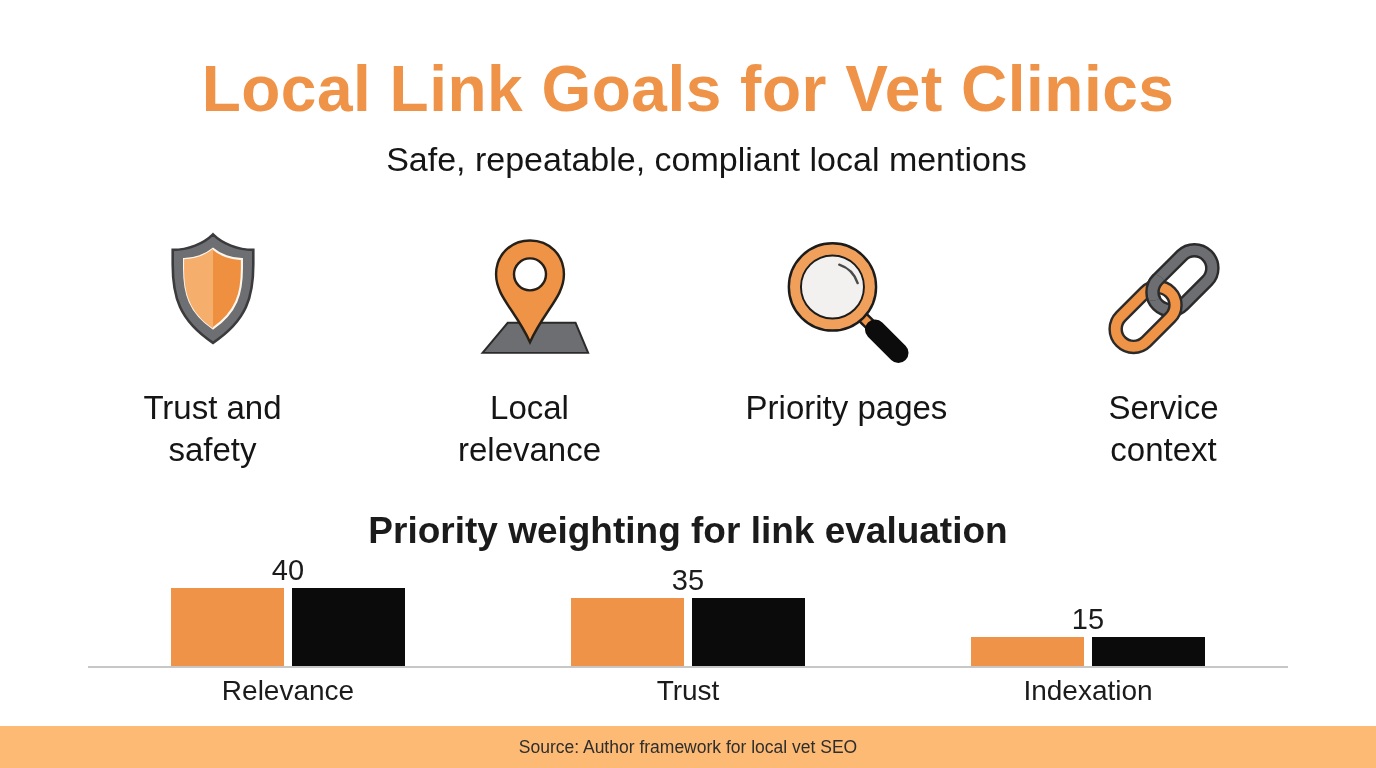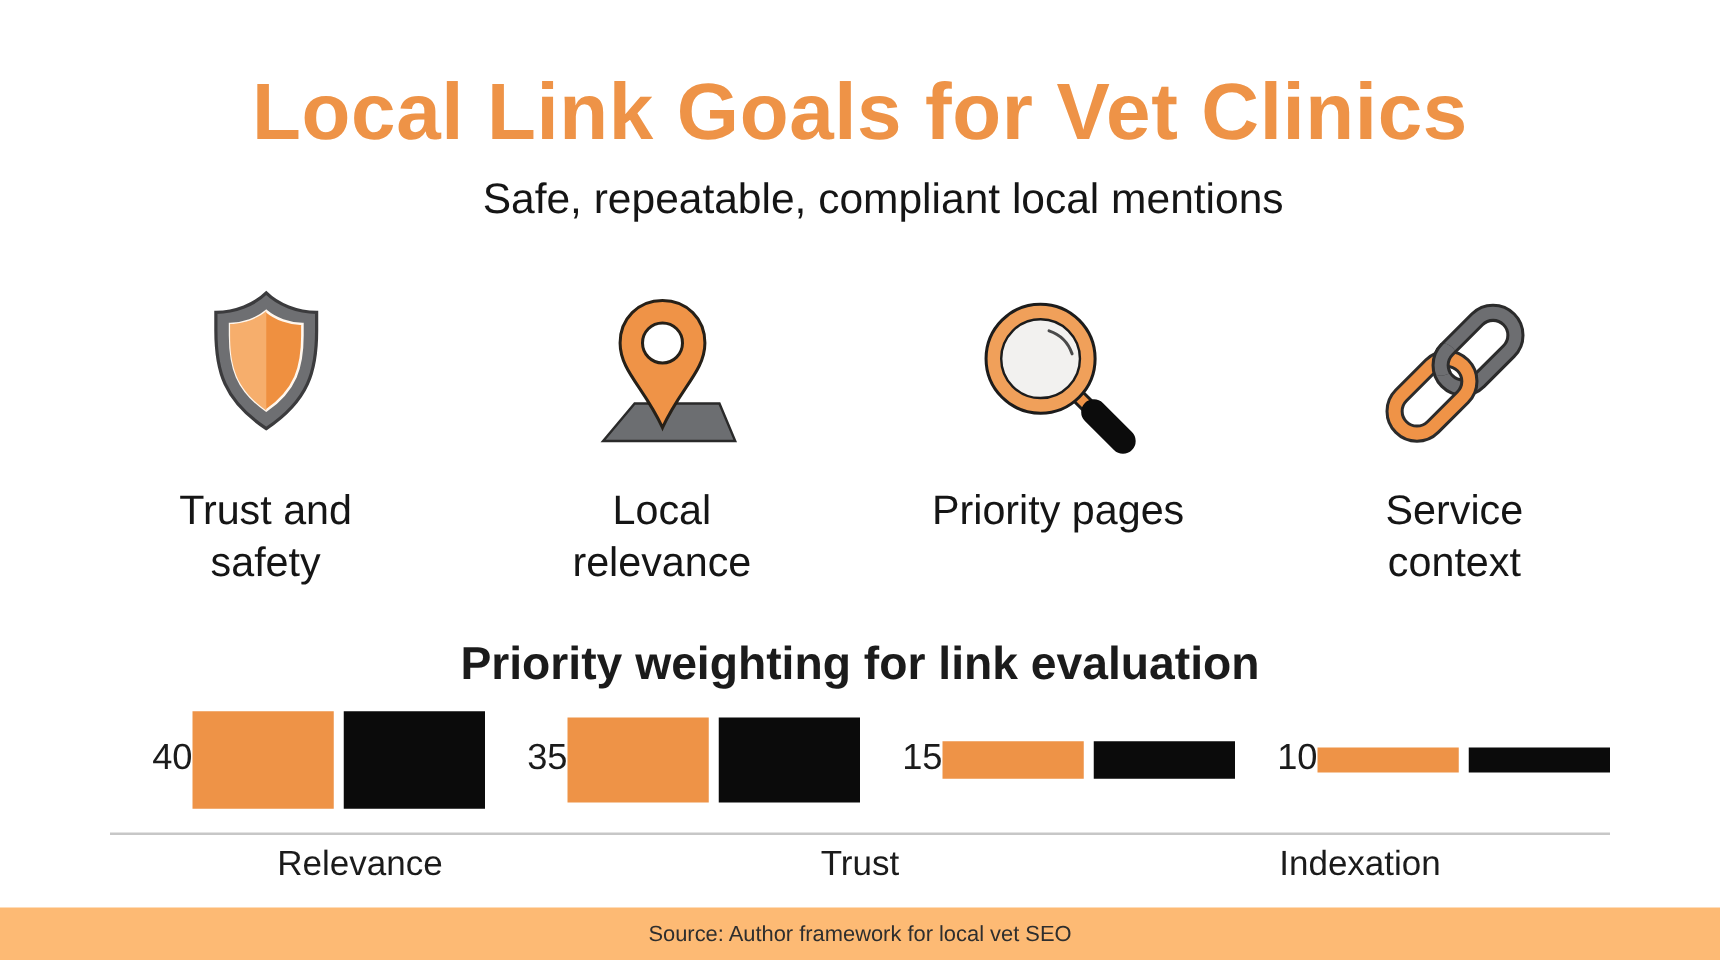--- a/index.html
+++ b/index.html
@@ -32,21 +32,21 @@
 
   .chart-title {
     position:absolute; top:510px; left:0; width:100%;
     text-align:center; font-size:37px; font-weight:700; color:#1b1b1b;
   }
   .chart-groups {
     position:absolute; left:88px; top:550px; width:1200px; height:116px;
     display:flex;
   }
   .chart-group {
-    flex:1; display:flex; 
+    flex:1; display:flex; flex-direction:column;
     align-items:center; justify-content:flex-end;
   }
   .bar-value { font-size:29px; font-weight:400; color:#1b1b1b; margin-bottom:3px; line-height:1; }
   .bar-pair { display:flex; align-items:flex-end; gap:8px; }
   .bar { width:113px; }
 
   .axis-line {
     position:absolute; left:88px; top:666px; width:1200px; height:2px;
     background:#C7C7C7;
   }
@@ -160,27 +160,20 @@
           <div class="bar" style="height: 68.25px; background: rgb(11, 11, 11);"></div>
         </div>
       </div>
       <div class="chart-group">
         <div class="bar-value">15</div>
         <div class="bar-pair">
           <div class="bar" style="height: 29.25px; background: rgb(238, 147, 71);"></div>
           <div class="bar" style="height: 29.25px; background: rgb(11, 11, 11);"></div>
         </div>
       </div>
-      <div class="chart-group">
-        <div class="bar-value">10</div>
-        <div class="bar-pair">
-          <div class="bar" style="height: 19.5px; background: rgb(238, 147, 71);"></div>
-          <div class="bar" style="height: 19.5px; background: rgb(11, 11, 11);"></div>
-        </div>
-      </div>
     </div>
   <div class="axis-line"></div>
   <div class="cat-row" id="cat-row">
       <div class="cat-label">Relevance</div>
       <div class="cat-label">Trust</div>
       <div class="cat-label">Indexation</div>
     </div>
 
   <div class="footer">
     <span>Source: Author framework for local vet SEO</span>

